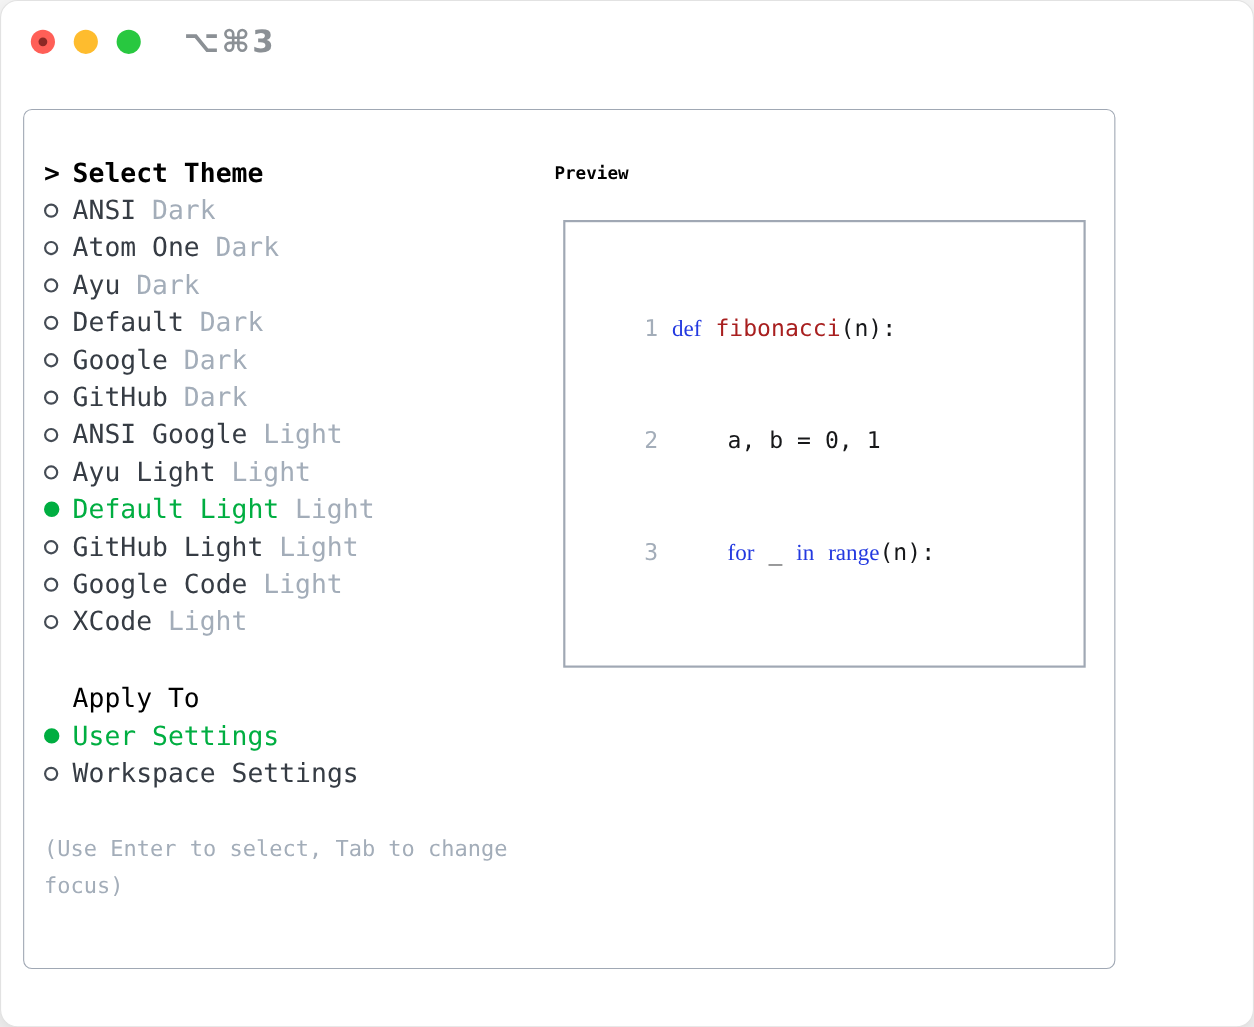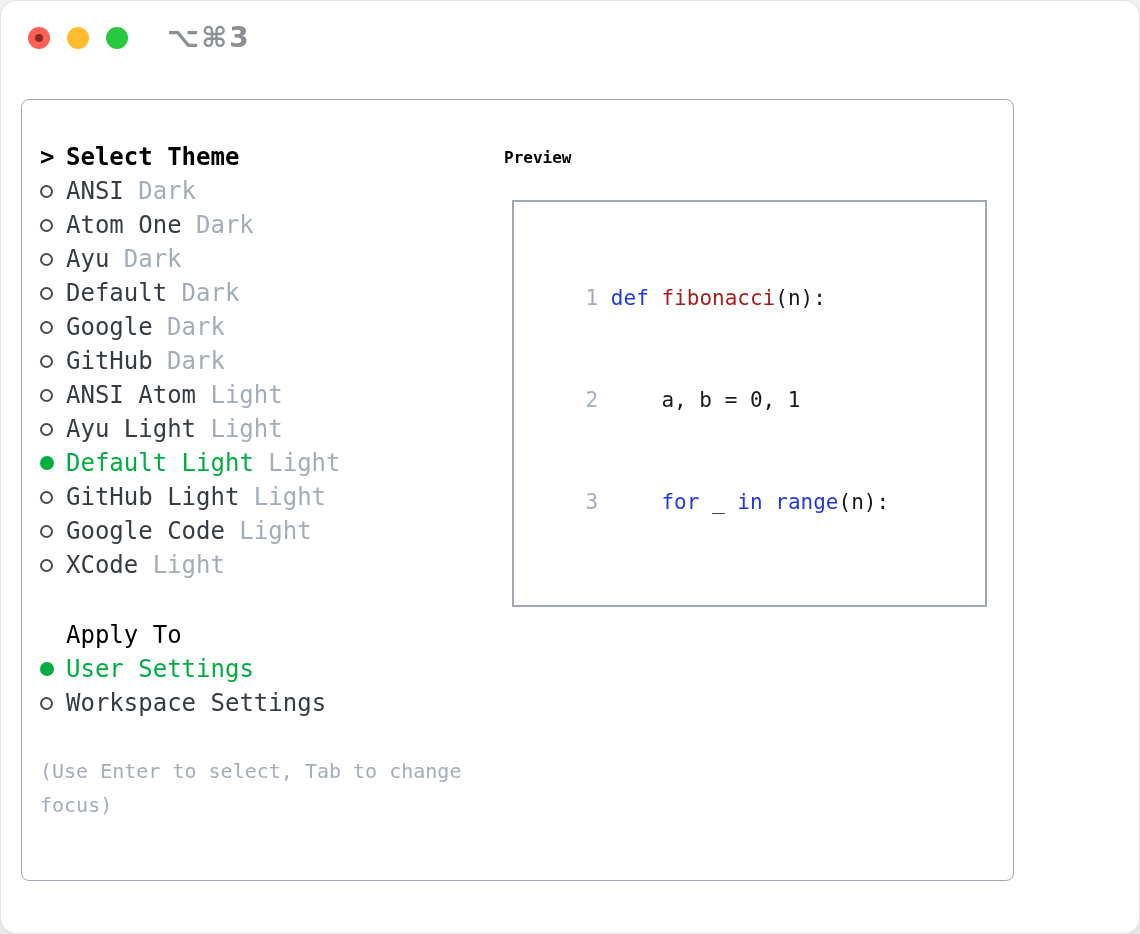--- a/index.html
+++ b/index.html
@@ -64,21 +64,21 @@
     font-size:16px;font-weight:700;color:#000;
   }
   .preview-box{
     position:absolute;left:490px;top:100px;width:475px;height:407px;
     border:2px solid var(--border-gray);background:#fff;
     padding:45px 18px 0 21px;overflow:hidden;
   }
   .code-line{font-size:21px;line-height:34px;white-space:pre;color:#17181a;}
   .lnum{display:inline-block;width:2ch;color:var(--muted-gray);}
   .tok-plain{color:#17181a;}
-  .tok-kw{color:var(--keyword-blue);}
+  .tok-kw{color:var(--keyword-blue);font-family:Liberation Serif, serif;}
   .tok-fn{color:var(--function-red);}
 </style>
 </head>
 <body>
 
 <div class="window">
 
   <div class="traffic">
     <span class="dot red">
       <span class="inner-dot"></span>
@@ -128,21 +128,21 @@
   </div>
 
   <div class="row option">
     <span class="marker"><span class="radio"></span></span>
     <span class="opt-name">GitHub</span>
     <span class="opt-variant">Dark</span>
   </div>
 
   <div class="row option">
     <span class="marker"><span class="radio"></span></span>
-    <span class="opt-name">ANSI Atom</span>
+    <span class="opt-name">ANSI Google</span>
     <span class="opt-variant">Light</span>
   </div>
 
   <div class="row option">
     <span class="marker"><span class="radio"></span></span>
     <span class="opt-name">Ayu Light</span>
     <span class="opt-variant">Light</span>
   </div>
 
   <div class="row option selected">

